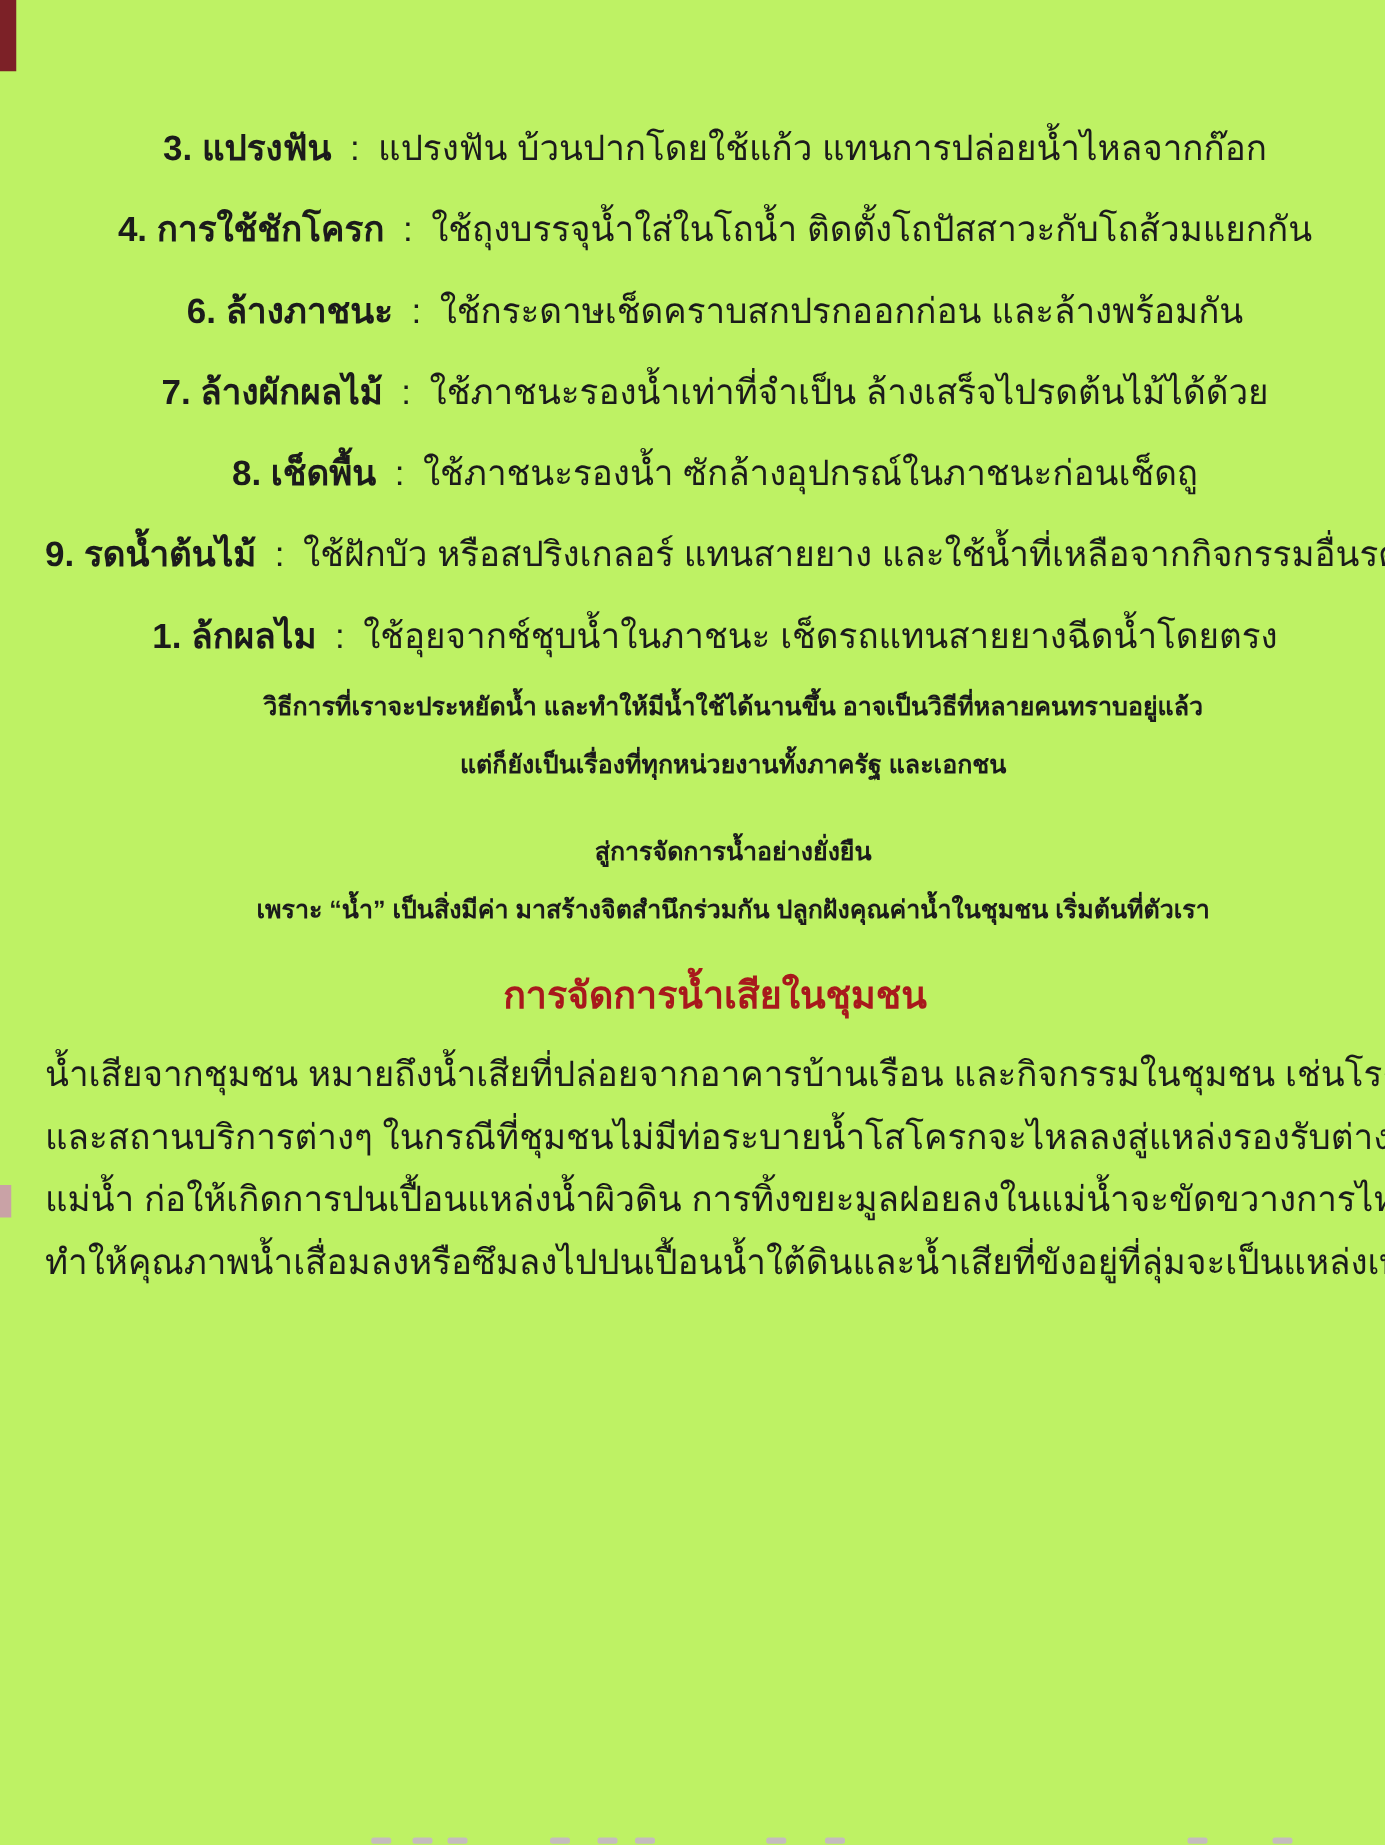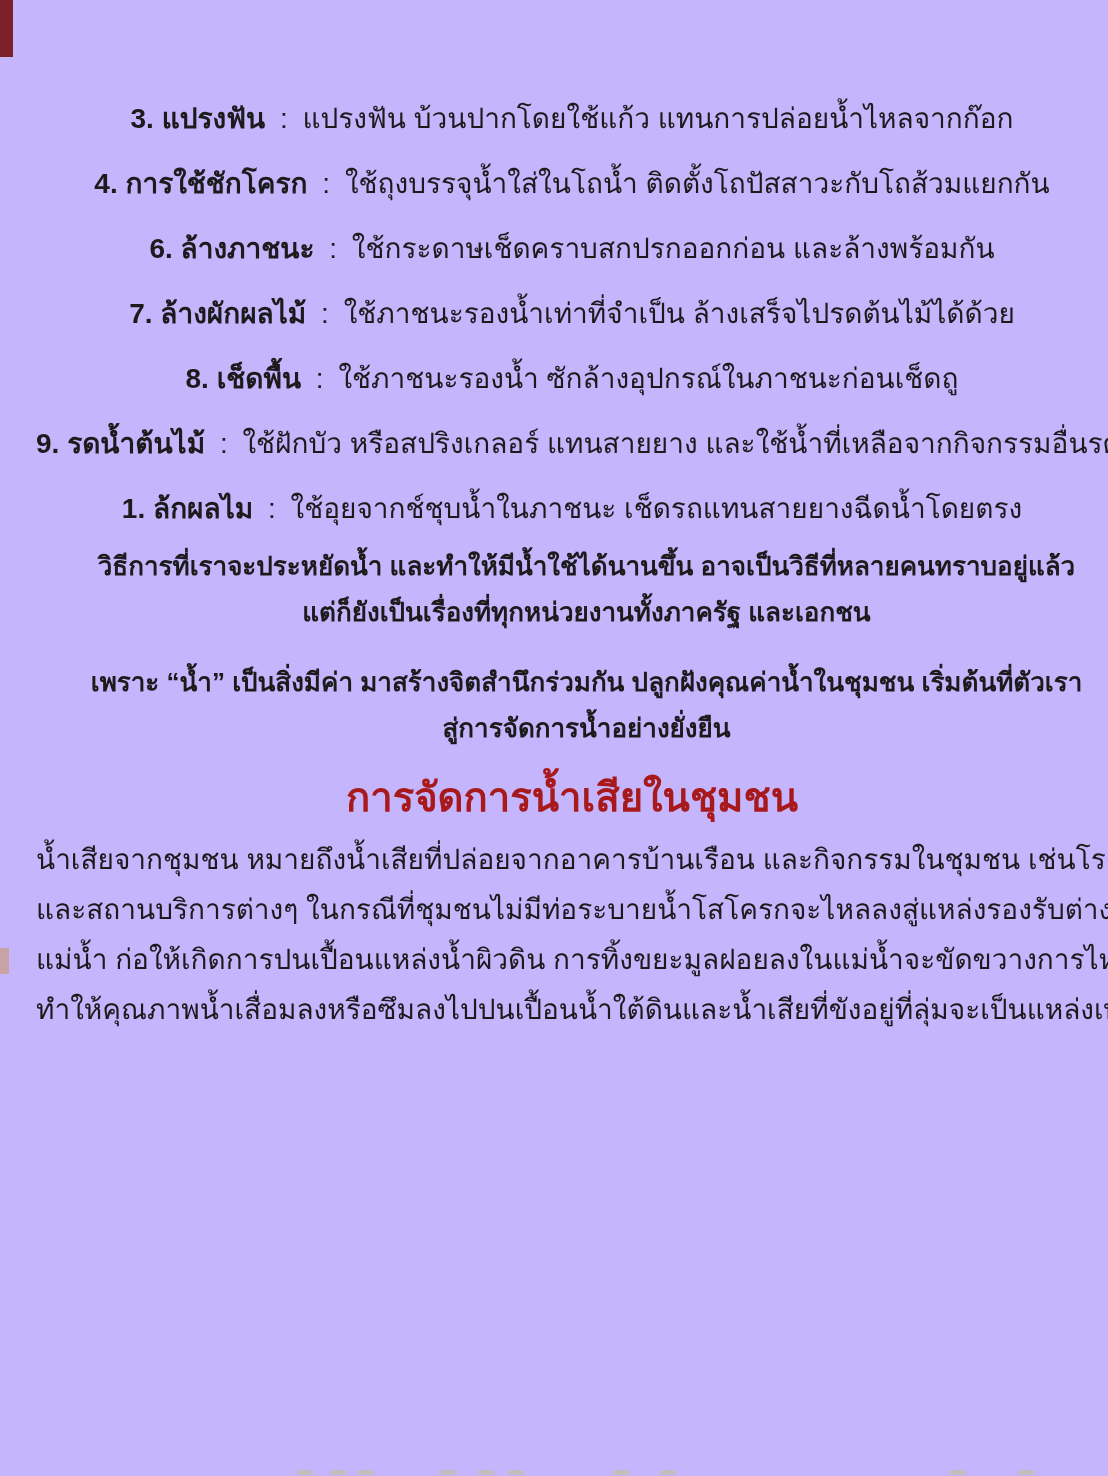--- a/index.html
+++ b/index.html
@@ -1,48 +1,48 @@
 <!DOCTYPE html>
 <html><head>
 <meta charset="utf-8">
 <style>
   html,body{margin:0;padding:0;background:#ffffff;}
   .page{
     position:relative;
     width:1108px;height:1476px;
-    background:#c4b5fd;
+    background:#bef264;
     overflow:hidden;
     font-family:"Liberation Sans", sans-serif;
     color:#1b1b1b;
   }
   .content{
     position:absolute;
     top:0;left:36px;width:1072px;
     padding-top:86px;
     text-align:center;
   }
   .tip{
     font-size:28px;
     line-height:65px;
     white-space:nowrap;
   }
   .tip .b{font-weight:bold;}
   .sep{margin:0 7px;font-weight:normal;}
   .para-block{margin-top:2px;}
   .para-line{
     font-weight:bold;
-    font-size:26px;
+    font-size:20px;
     line-height:46px;
     white-space:nowrap;
     margin-left:29px;
   }
   .spaced{margin-top:24px;}
   .heading{
     margin-top:16px;
-    font-size:40px;
+    font-size:30px;
     line-height:60px;
     font-weight:bold;
     color:#a8191c;
     white-space:nowrap;
     text-align:center;
   }
   .body-block{margin-top:8px;}
   .body-line{
     font-size:28px;
     line-height:50px;
@@ -126,22 +126,22 @@
       <span class="sep">:</span>
       <span>ใช้อุยจากช์ชุบน้ำในภาชนะ เช็ดรถแทนสายยางฉีดน้ำโดยตรง</span>
     </div>
 
     <div class="para-block">
       <div class="para-line">วิธีการที่เราจะประหยัดน้ำ และทำให้มีน้ำใช้ได้นานขึ้น อาจเป็นวิธีที่หลายคนทราบอยู่แล้ว</div>
       <div class="para-line">แต่ก็ยังเป็นเรื่องที่ทุกหน่วยงานทั้งภาครัฐ และเอกชน</div>
     </div>
 
     <div class="para-block spaced">
+      <div class="para-line">สู่การจัดการน้ำอย่างยั่งยืน</div>
       <div class="para-line">เพราะ “น้ำ”  เป็นสิ่งมีค่า มาสร้างจิตสำนึกร่วมกัน ปลูกฝังคุณค่าน้ำในชุมชน เริ่มต้นที่ตัวเรา</div>
-      <div class="para-line">สู่การจัดการน้ำอย่างยั่งยืน</div>
     </div>
 
     <div class="heading">การจัดการน้ำเสียในชุมชน</div>
 
     <div class="body-block">
       <div class="body-line">น้ำเสียจากชุมชน หมายถึงน้ำเสียที่ปล่อยจากอาคารบ้านเรือน และกิจกรรมในชุมชน เช่นโรงแรม ตลาด</div>
       <div class="body-line">และสถานบริการต่างๆ ในกรณีที่ชุมชนไม่มีท่อระบายน้ำโสโครกจะไหลลงสู่แหล่งรองรับต่างๆ เช่น ที่ลุ่ม ทุ่งนา</div>
       <div class="body-line">แม่น้ำ ก่อให้เกิดการปนเปื้อนแหล่งน้ำผิวดิน การทิ้งขยะมูลฝอยลงในแม่น้ำจะขัดขวางการไหลของน้ำ</div>
       <div class="body-line">ทำให้คุณภาพน้ำเสื่อมลงหรือซึมลงไปปนเปื้อนน้ำใต้ดินและน้ำเสียที่ขังอยู่ที่ลุ่มจะเป็นแหล่งเพาะพันธ์ยุง</div>
     </div>

